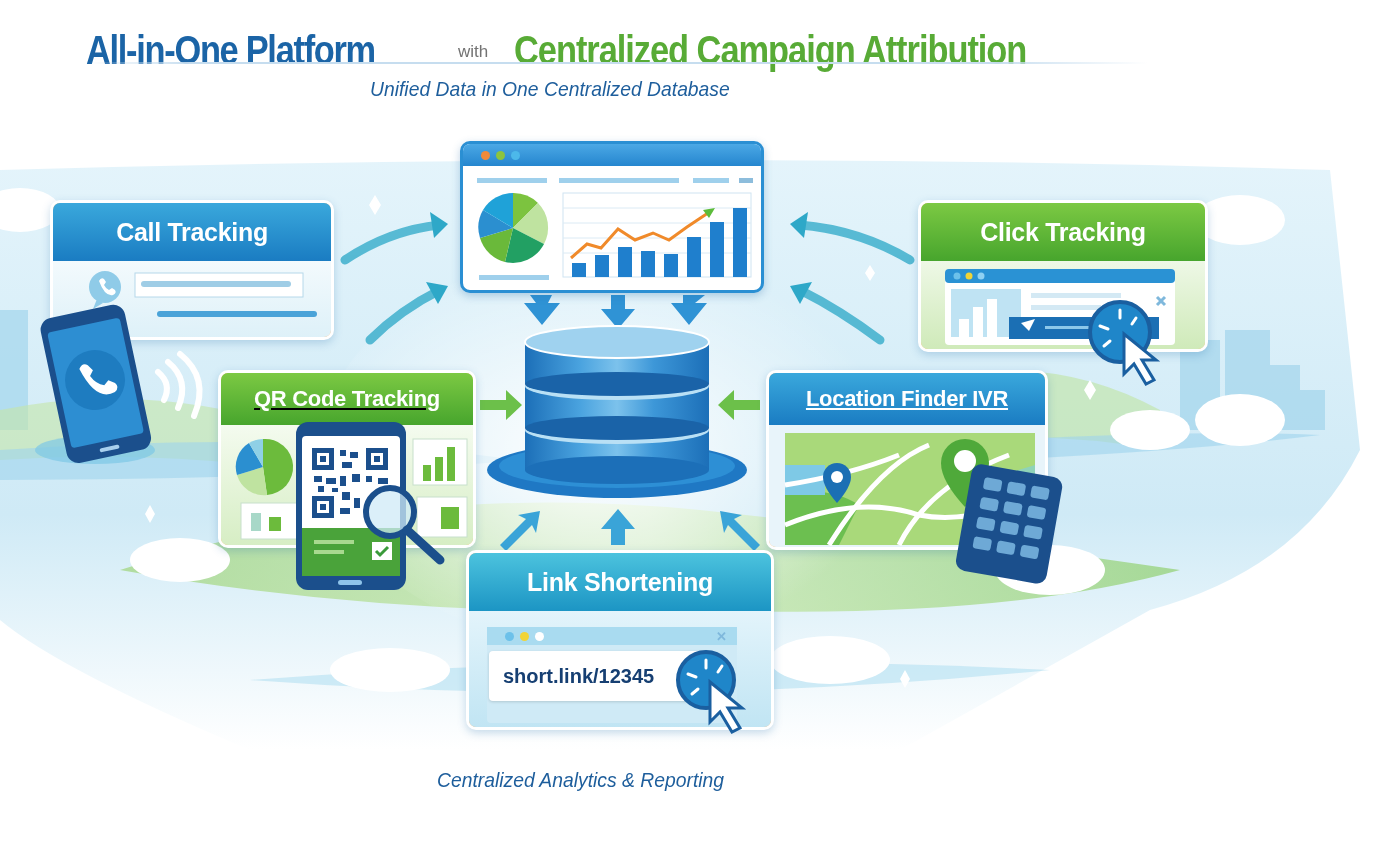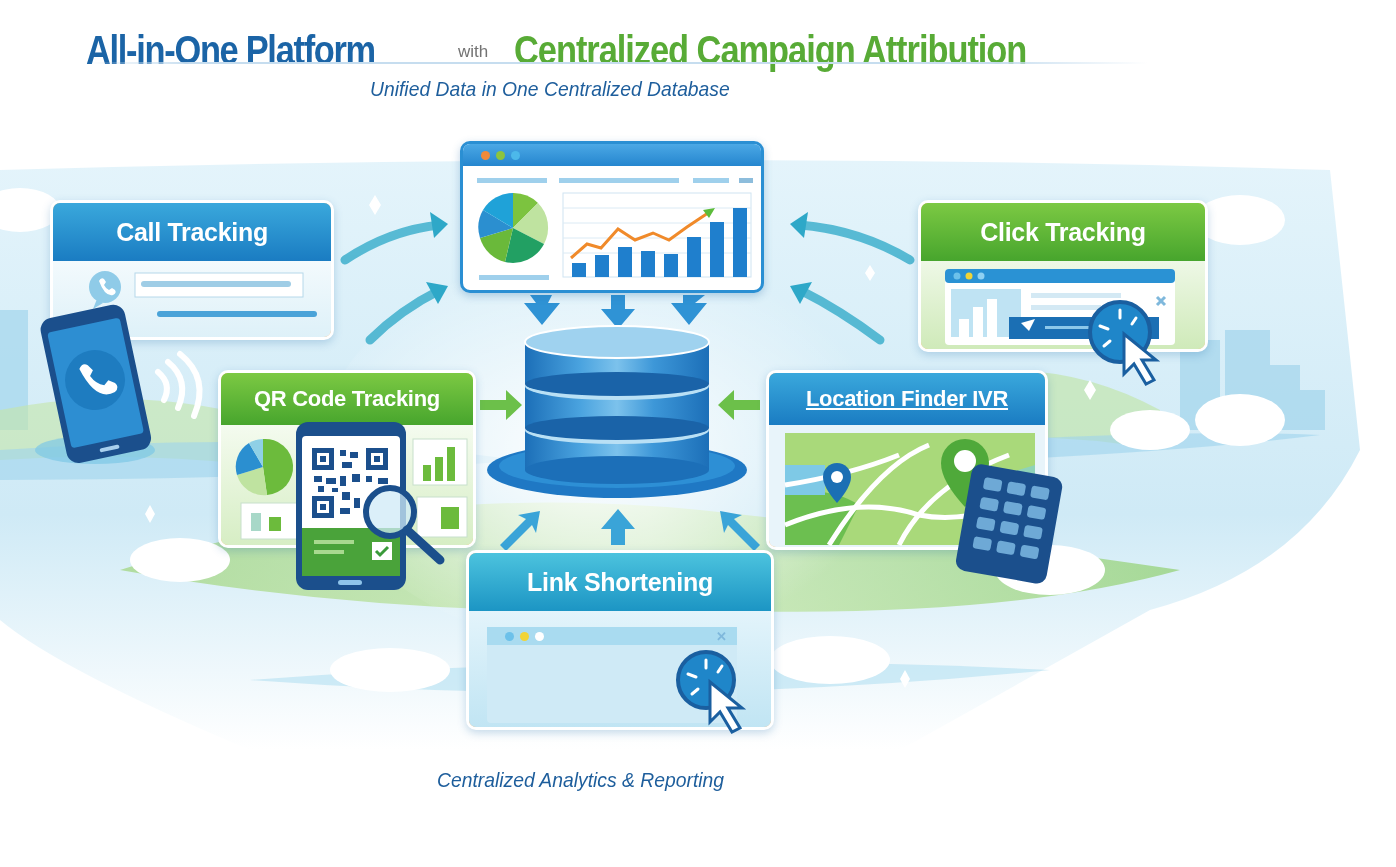--- a/index.html
+++ b/index.html
@@ -256,21 +256,21 @@
   <circle cx="40" cy="36" r="30" fill="#1f86c9" stroke="#1a5fa0" stroke-width="4"></circle>
   <g stroke="#ffffff" stroke-width="3" stroke-linecap="round">
     <line x1="40" y1="14" x2="40" y2="22"></line>
     <line x1="20" y1="30" x2="28" y2="33"></line>
     <line x1="24" y1="50" x2="30" y2="45"></line>
     <line x1="56" y1="22" x2="52" y2="28"></line>
   </g>
   <path d="M44 38 l0 40 10 -10 12 20 8 -4 -12 -20 14 0z" fill="#ffffff" stroke="#1a5fa0" stroke-width="3"></path>
 </svg>
 
-<div class="panel" style="left:218px; top:370px; width:258px; height:178px;">
+<div class="panel" style="left:218px; top:370px; width:258px; height:178px;text-decoration:underline;">
   <div class="panel-head head-green" style="height:52px; font-size:22px;">
     <span class="label-text">QR Code Tracking</span>
   </div>
   <div class="panel-body" style="height:126px; background:linear-gradient(180deg,#f4fbef,#d5edc2);">
     <svg width="258" height="126" viewBox="0 0 258 126">
       <g transform="translate(42,42)">
         <path d="M0 0 L0 -28 A28 28 0 0 1 4 28 Z" fill="#6cbb3c"></path>
         <path d="M0 0 L4 28 A28 28 0 0 1 -26 8 Z" fill="#bfe3a0"></path>
         <path d="M0 0 L-26 8 A28 28 0 0 1 -14 -24 Z" fill="#2b8fd0"></path>
         <path d="M0 0 L-14 -24 A28 28 0 0 1 0 -28 Z" fill="#8fd0e6"></path>
@@ -382,20 +382,23 @@
   </div>
   <div class="panel-body" style="height:122px; background:linear-gradient(180deg,#e3f4fb,#bfe4f3);">
     <div style="position:absolute; left:18px; top:16px; width:250px; height:96px; background:#cfeaf6; border-radius:4px;">
       <div style="height:18px; display:flex; align-items:center; gap:6px; padding-left:18px; background:#a9dbf0;">
         <span class="dot" style="background:#6cc1ea"></span>
         <span class="dot" style="background:#f1d437"></span>
         <span class="dot" style="background:#ffffff"></span>
         <span style="margin-left:auto; margin-right:10px; color:#7fb8dc; font-size:13px; font-weight:700;">✕</span>
       </div>
     </div>
+    <div style="position:absolute; left:20px; top:40px; width:220px; height:50px; background:#ffffff; border-radius:4px; display:flex; align-items:center; padding-left:14px; box-shadow:0 1px 3px rgba(0,0,0,0.15);">
+      <span class="label-text" style="font-size:20px; font-weight:700; color:#163f72;">short.link/12345</span>
+    </div>
   </div>
 </div>
 <svg style="position:absolute; left:672px; top:650px;" width="100" height="90" viewBox="0 0 100 90">
   <circle cx="34" cy="30" r="28" fill="#1f86c9" stroke="#1a5fa0" stroke-width="4"></circle>
   <g stroke="#ffffff" stroke-width="3" stroke-linecap="round">
     <line x1="34" y1="10" x2="34" y2="18"></line>
     <line x1="16" y1="24" x2="24" y2="27"></line>
     <line x1="20" y1="44" x2="26" y2="39"></line>
     <line x1="50" y1="16" x2="46" y2="22"></line>
   </g>

